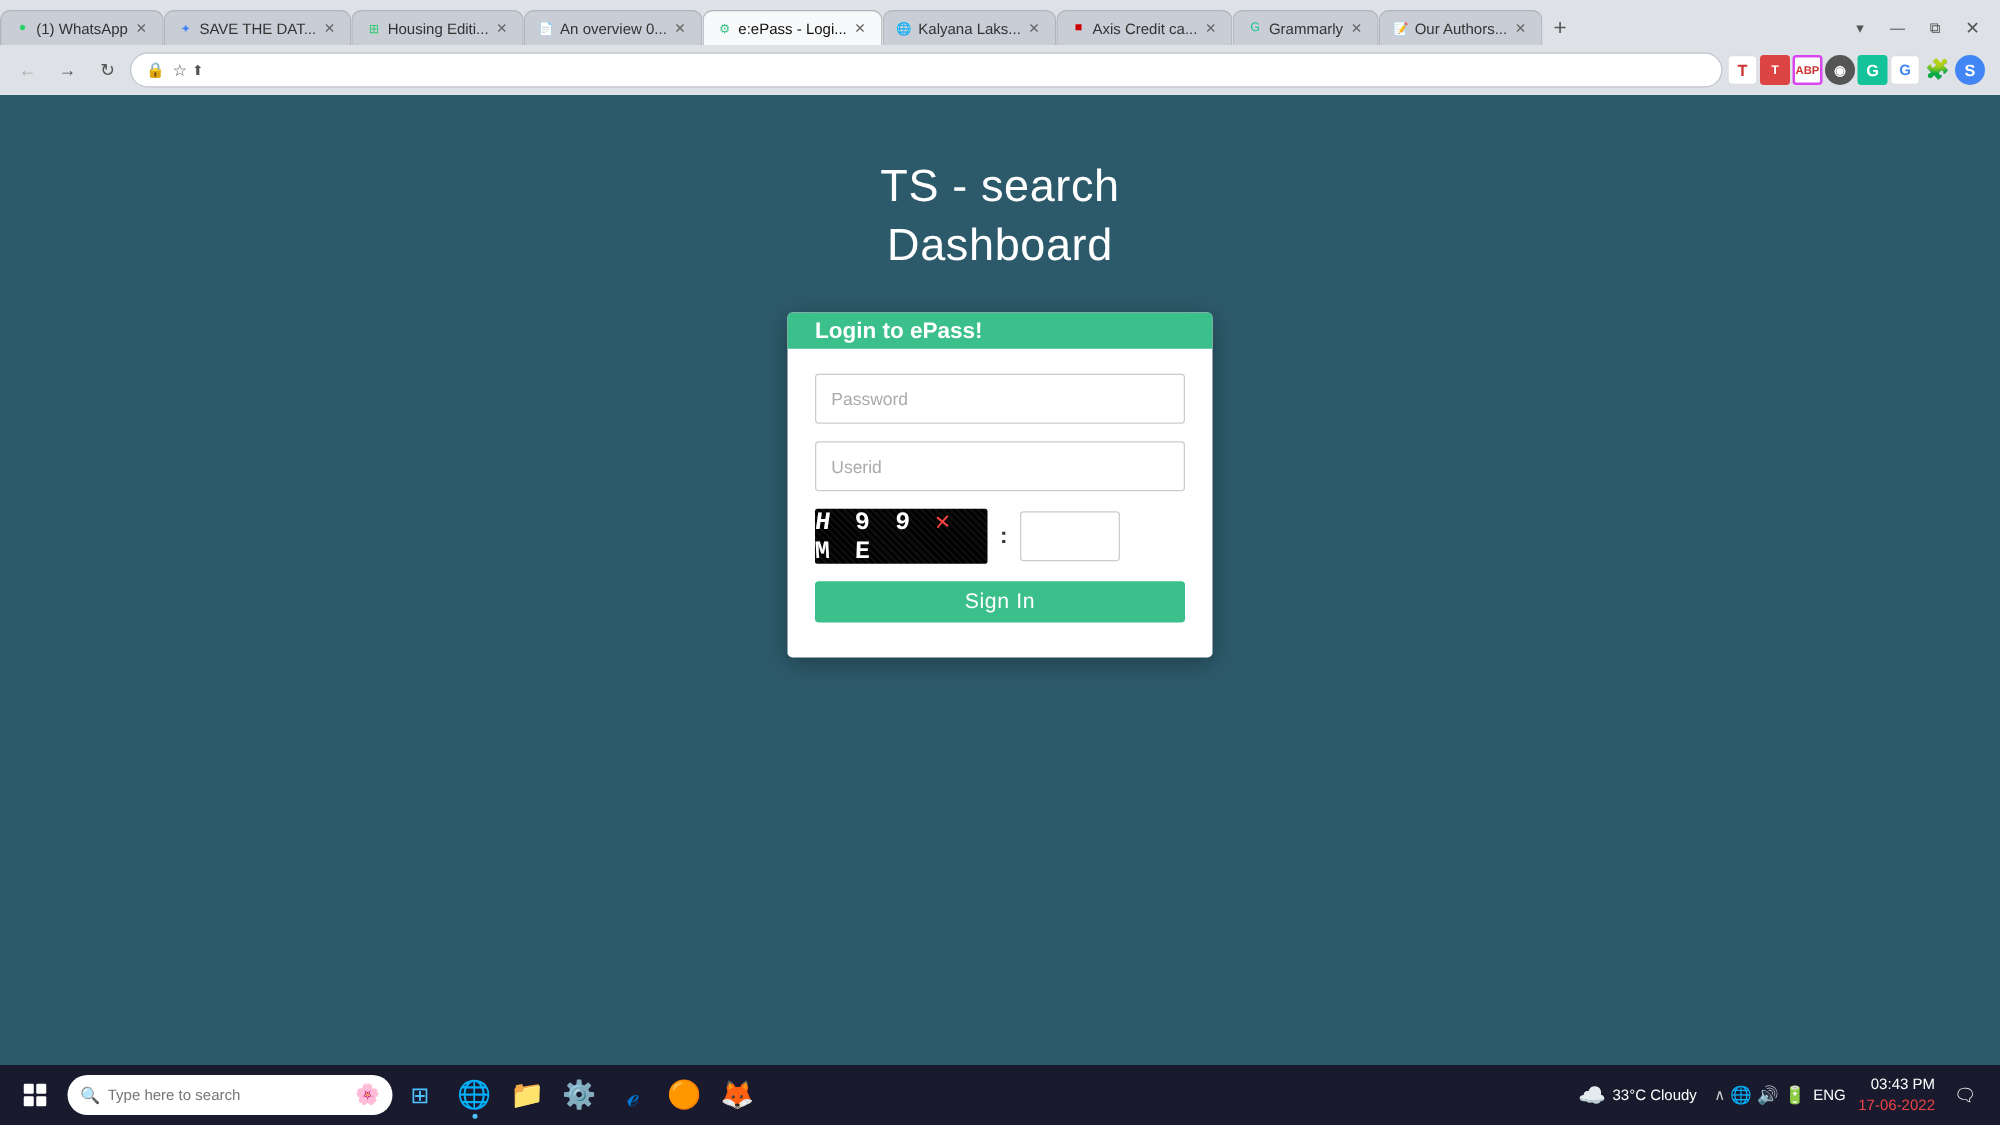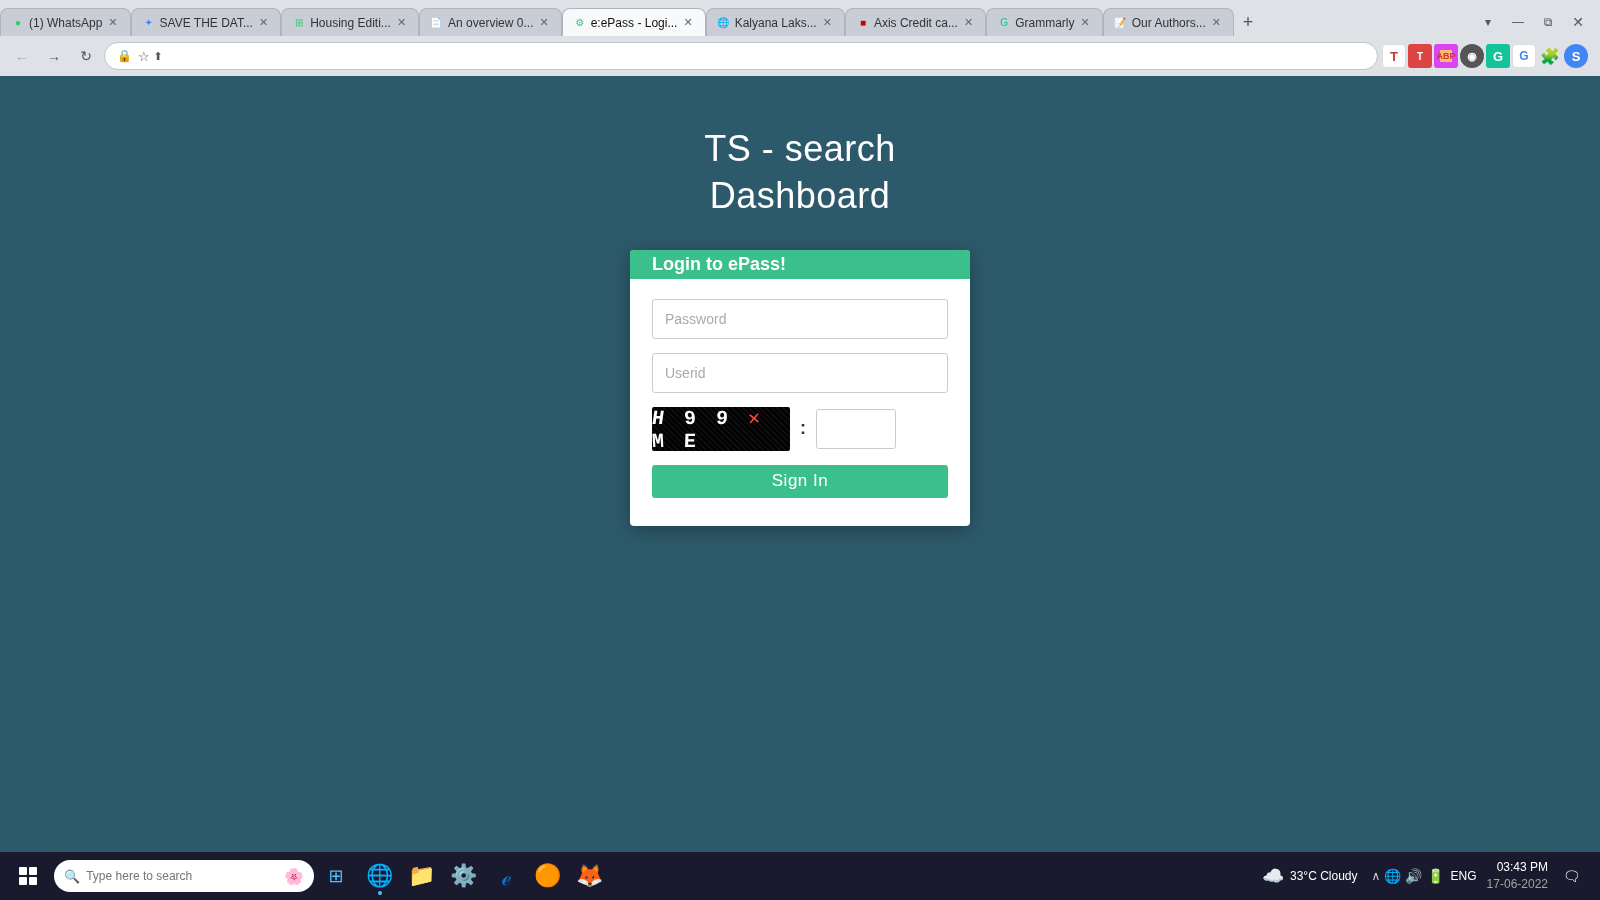--- a/index.html
+++ b/index.html
@@ -501,21 +501,21 @@
       <span style="font-size:12px;color:#555;">🔒</span>
       <div class="address-bar-icons">
         <span class="addr-icon">☆</span>
         <span class="addr-icon" style="font-size:11px;">⬆</span>
       </div>
     </div>
 
     <div class="browser-ext-bar">
       <div class="ext-icon" style="color:#cc3333;background:#fff;border:1px solid #ddd;font-weight:900;font-size:13px;">T</div>
       <div class="ext-icon" style="color:#fff;background:#d44;font-weight:bold;font-size:10px;border-radius:3px;">T</div>
-      <div class="ext-icon" style="color:#cc3333;background:#fdba74;border:6px solid #d946ef;font-size:9px;font-weight:bold;border-radius:3px;">ABP</div>
+      <div class="ext-icon" style="color:#cc3333;background:#ffffff;border:2px solid #d946ef;font-size:9px;font-weight:bold;border-radius:3px;">ABP</div>
       <div class="ext-icon" style="color:#fff;background:#555;border-radius:50%;">◉</div>
       <div class="ext-icon" style="color:#fff;background:#15c39a;border-radius:3px;font-weight:900;font-size:13px;">G</div>
       <div class="ext-icon" style="color:#4285F4;background:#fff;border:1px solid #ddd;font-weight:900;font-size:12px;">G</div>
       <div class="ext-icon" style="color:#555;background:transparent;font-size:16px;">🧩</div>
       <div class="ext-icon" style="color:#fff;background:#4285F4;border-radius:50%;font-weight:bold;font-size:13px;">S</div>
     </div>
   </div>
 </div>
 
 <div class="page-content">
@@ -607,20 +607,20 @@
       <span class="sys-icon">∧</span>
       <span class="sys-icon" style="font-size:14px;">🌐</span>
       <span class="sys-icon" style="font-size:14px;">🔊</span>
       <span class="sys-icon" style="font-size:14px;">🔋</span>
     </div>
 
     <span style="color:#fff;font-size:12px;">ENG</span>
 
     <div class="taskbar-datetime">
       <div style="color:#fff;font-size:12px;">03:43 PM</div>
-      <div style="color:#a3a3a3;font-size:12px;">17-06-2022</div>
+      <div style="color:#ef4444;font-size:12px;">17-06-2022</div>
     </div>
 
     <div class="taskbar-notif">
       <span style="color:#fff;font-size:14px;">🗨</span>
     </div>
   </div>
 </div>
 
 </body></html>

